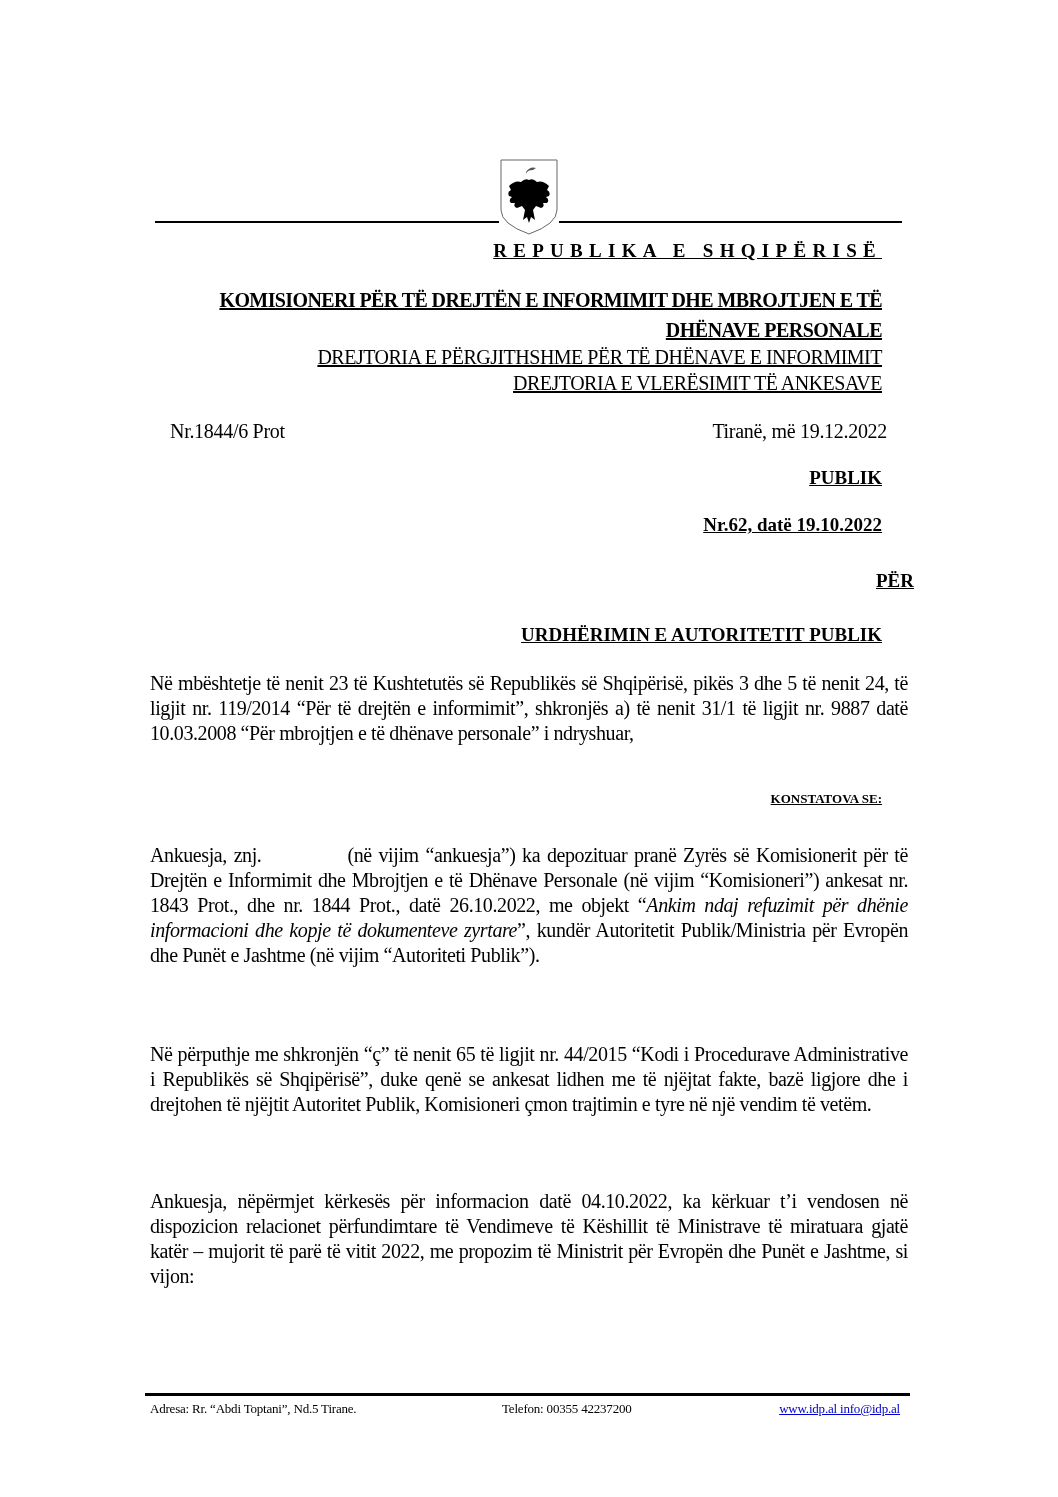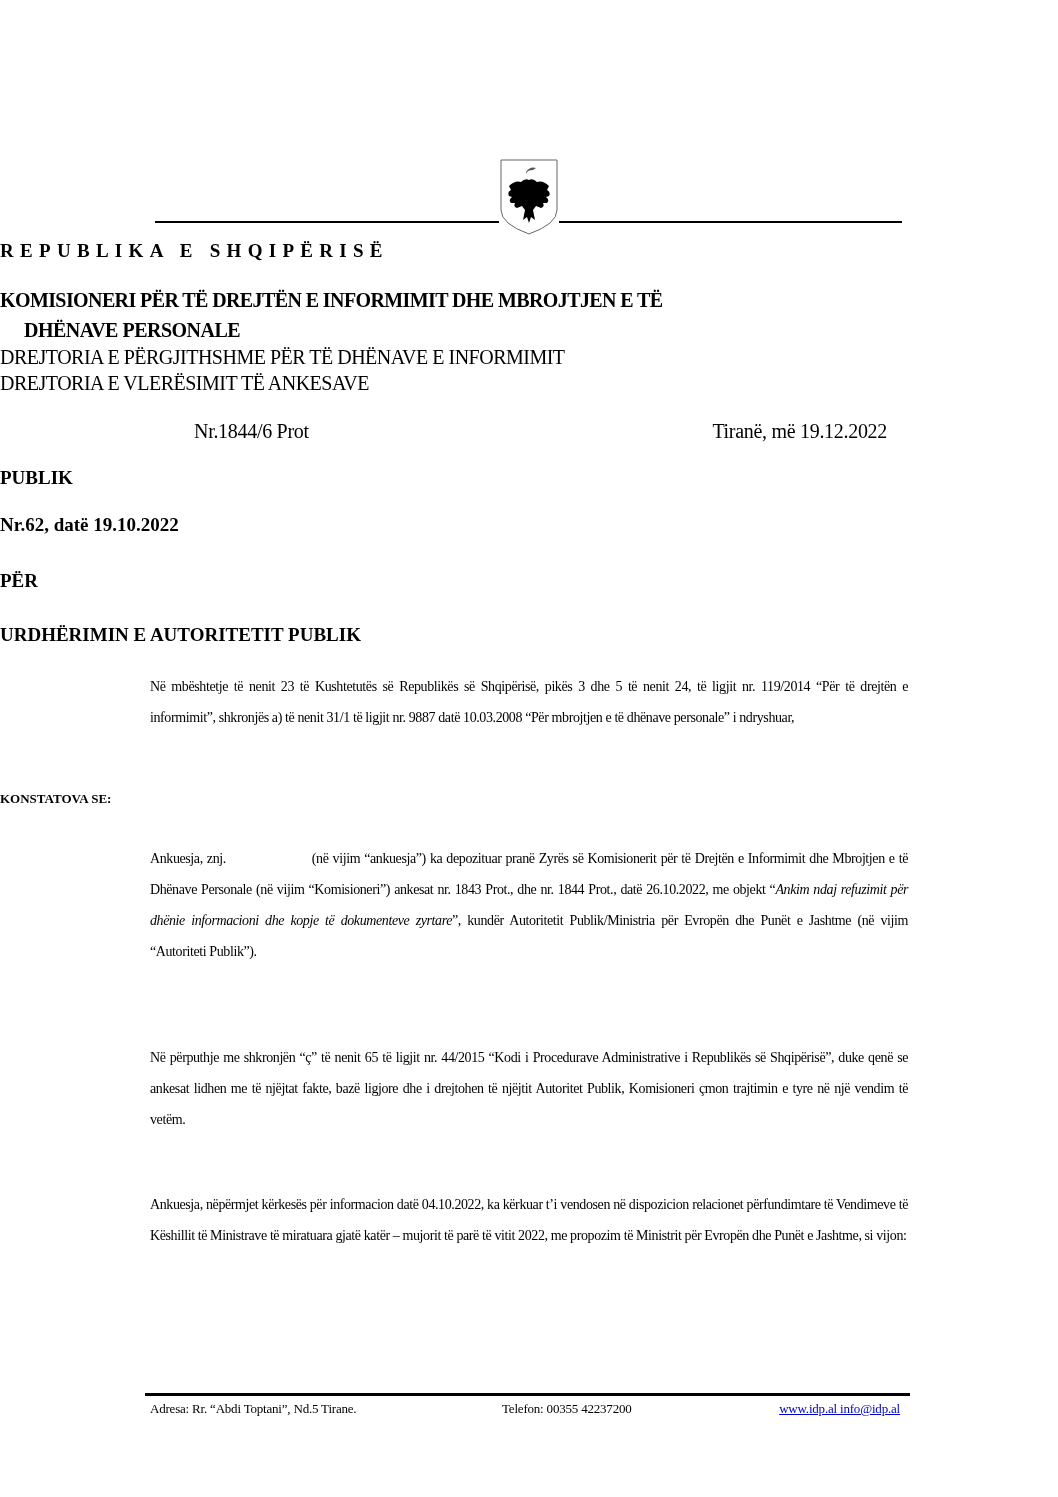--- a/index.html
+++ b/index.html
@@ -1,34 +1,34 @@
 <!DOCTYPE html>
 <html><head>
 <meta charset="utf-8">
 <style>
   html, body { margin: 0; padding: 0; background: #ffffff; }
   body { width: 1058px; height: 1497px; position: relative; overflow: hidden;
          font-family: "Liberation Serif", serif; color: #000; }
   .abs { position: absolute; }
   .emblem { left: 499px; top: 158px; width: 60px; height: 78px; }
   .hrule { top: 221px; height: 2px; background: #000; }
-  .center { left: 0; width: 882px; text-align: left; }
+  .center { left: 0; width: 882px; text-align: right; text-decoration: underline; }
   .republika { top: 240px; font-size: 19px; font-weight: bold; letter-spacing: 6.3px; }
   .kom1 { top: 289px; font-size: 20px; font-weight: bold; letter-spacing: -0.6px; }
-  .kom2 { top: 319px; font-size: 20px; font-weight: bold; letter-spacing: -0.5px; padding-left: 24px; }
+  .kom2 { top: 319px; font-size: 20px; font-weight: bold; letter-spacing: -0.5px; }
   .dir1 { top: 346px; font-size: 20px; letter-spacing: -0.5px; }
   .dir2 { top: 372px; font-size: 20px; letter-spacing: -0.5px; }
-  .protnr { left: 170px; top: 420px; font-size: 20px; letter-spacing: -0.3px; margin-left: 24px; }
+  .protnr { left: 170px; top: 420px; font-size: 20px; letter-spacing: -0.3px; }
   .dateplace { right: 171px; top: 420px; font-size: 20px; letter-spacing: -0.3px; }
   .vendim { top: 467px; font-size: 19px; font-weight: bold; }
   .vendimnr { top: 514px; font-size: 19px; font-weight: bold; }
-  .per { top: 570px; font-size: 19px; font-weight: bold; }
+  .per { top: 570px; font-size: 19px; font-weight: bold; padding-left: 32px; }
   .urdh { top: 624px; font-size: 19px; font-weight: bold; }
   .konst { top: 791px; font-size: 13px; font-weight: bold; }
-  .para { left: 150px; width: 758px; font-size: 14px; line-height: 31px; text-align: justify;
+  .para { left: 150px; width: 758px; font-size: 20px; line-height: 25px; text-align: justify;
           letter-spacing: -0.4px; }
   .p1 { top: 671px; }
   .p2 { top: 843px; }
   .p3 { top: 1042px; }
   .p4 { top: 1181px; margin-top: 8px; }
   .gap { display: inline-block; width: 86px; }
   .footer-rule { left: 145px; width: 765px; top: 1393px; height: 3px; background: #000; }
   .footer { top: 1401px; font-size: 13px; letter-spacing: -0.2px; }
   .f-addr { left: 150px; }
   .f-tel { left: 502px; }

